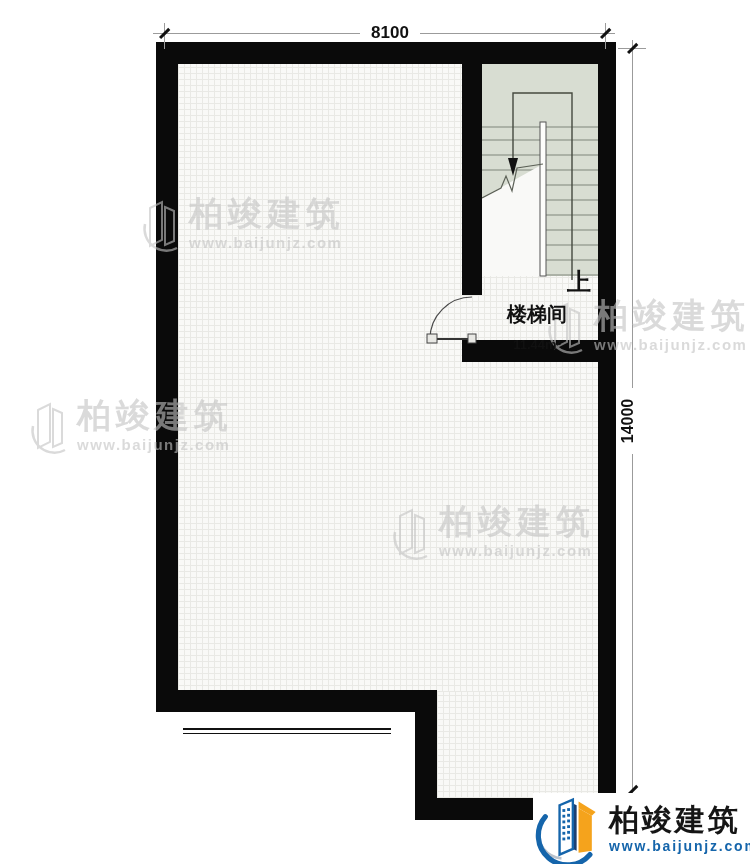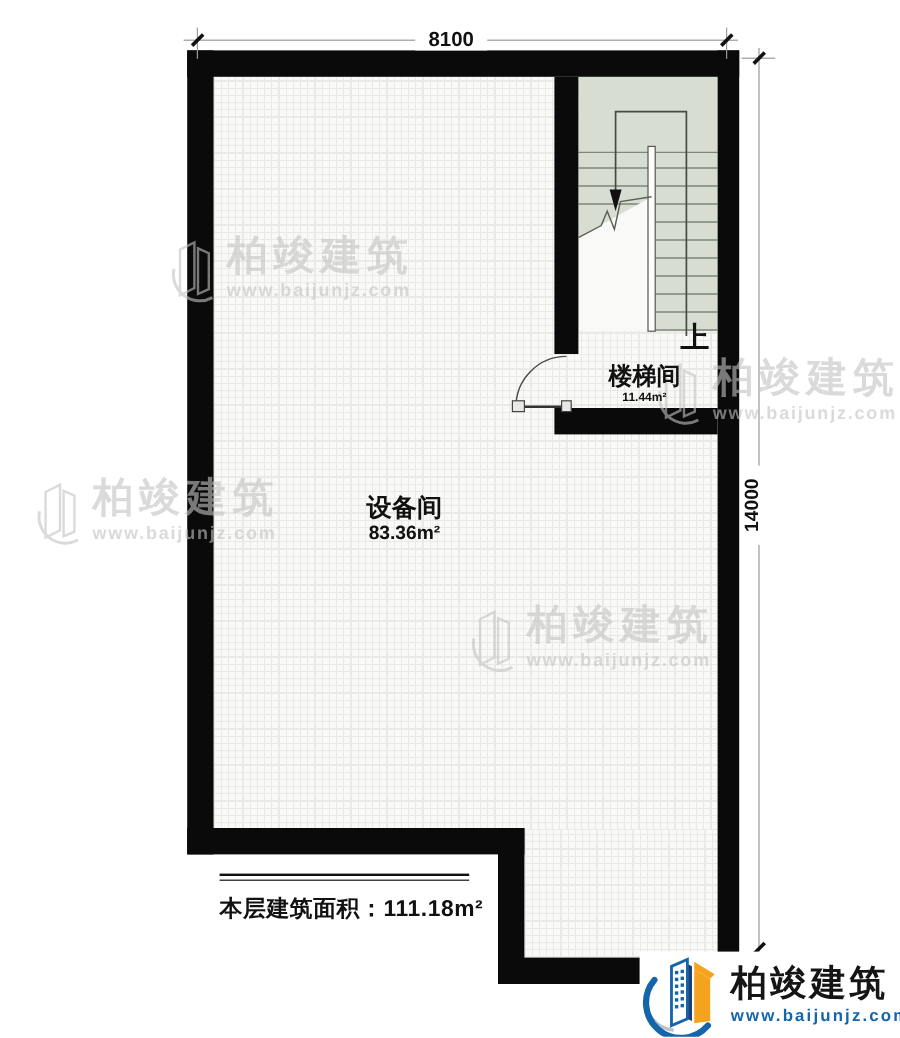--- a/index.html
+++ b/index.html
@@ -99,21 +99,21 @@
     <line class="door-leaf" x1="5" y1="49" x2="51" y2="49"></line>
     <rect class="door-jamb" x="2" y="44" width="10" height="9"></rect>
     <rect class="door-jamb" x="43" y="44" width="8" height="9"></rect>
   </svg>
 
   <div class="dim-line" style="left:164px;top:23px;width:1px;height:26px;"></div>
   <div class="dim-line" style="left:605px;top:23px;width:1px;height:26px;"></div>
   <div class="dim-line" style="left:153px;top:33px;width:462px;height:1px;"></div>
   <div class="tick" style="left:158px;top:32px;"></div>
   <div class="tick" style="left:599px;top:32px;"></div>
-  <div class="dim-label" style="left:346px;top:24px;width:54px;">8100</div>
+  <div class="dim-label" style="left:360px;top:24px;width:54px;">8100</div>
 
   <div class="dim-line" style="left:618px;top:48px;width:28px;height:1px;"></div>
   <div class="dim-line" style="left:632px;top:40px;width:1px;height:757px;"></div>
   <div class="tick" style="left:626px;top:47px;"></div>
   <div class="tick" style="left:626px;top:789px;"></div>
   <div class="dim-label" style="left:595px;top:412px;width:60px;transform:rotate(-90deg);font-size:16px;">14000</div>
 
   <div class="wm" style="left:140px;top:196px;">
     <svg viewBox="0 0 40 58">
       <path d="M9 12 L21 6 L21 44 L9 50 Z" fill="none" stroke="currentColor" stroke-width="2"></path>
@@ -152,33 +152,28 @@
       <path d="M9 12 L21 6 L21 44 L9 50 Z" fill="none" stroke="currentColor" stroke-width="2"></path>
       <path d="M24 11 L33 15 L33 45 L24 49 Z" fill="none" stroke="currentColor" stroke-width="2"></path>
       <path d="M4 28 A22 22 0 0 0 36 52" fill="none" stroke="currentColor" stroke-width="2.5"></path>
     </svg>
     <div>
       <div class="wm-name">柏竣建筑</div>
       <div class="wm-url">www.baijunjz.com</div>
     </div>
   </div>
 
-  <div class="room-label" style="left:272px;top:412px;width:130px;">
-    <div class="room-name">设备间</div>
-    <div class="room-area">83.36m²</div>
-  </div>
   <div class="room-label" style="left:478px;top:303px;width:118px;text-align:center;">
     <div class="room-name" style="font-size:20px;">楼梯间</div>
-    <div class="room-area" style="font-size:10px;">11.44m²</div>
+    <div class="room-area" style="font-size:13px;margin-top:12px;">11.44m²</div>
   </div>
   <div class="up-label" style="left:567px;top:270px;">上</div>
 
   <div class="title-block">
     <div class="title-underline"></div>
-    <div class="info-line"><span>本层建筑面积：</span><span>111.18m²</span></div>
   </div>
 
   <div class="brand">
     <svg viewBox="0 0 78 70">
       <path d="M6 36 A26 26 0 0 0 30 66" fill="none" stroke="#b9c2cc" stroke-width="3"></path>
       <path d="M13 22 A30 30 0 0 0 60 62" fill="none" stroke="var(--brand-blue)" stroke-width="5.5" stroke-linecap="round"></path>
       <polygon points="42,8 46,10 46,58 42,56" fill="#1b3f72"></polygon>
       <polygon points="48,6 66,17 62,21 48,13" fill="var(--brand-orange)"></polygon>
       <polygon points="48,13 62,21 62,58 48,60" fill="var(--brand-orange)"></polygon>
       <polygon points="28,10 42,4 42,56 28,62" fill="#fff" stroke="var(--brand-blue)" stroke-width="2.5"></polygon>

